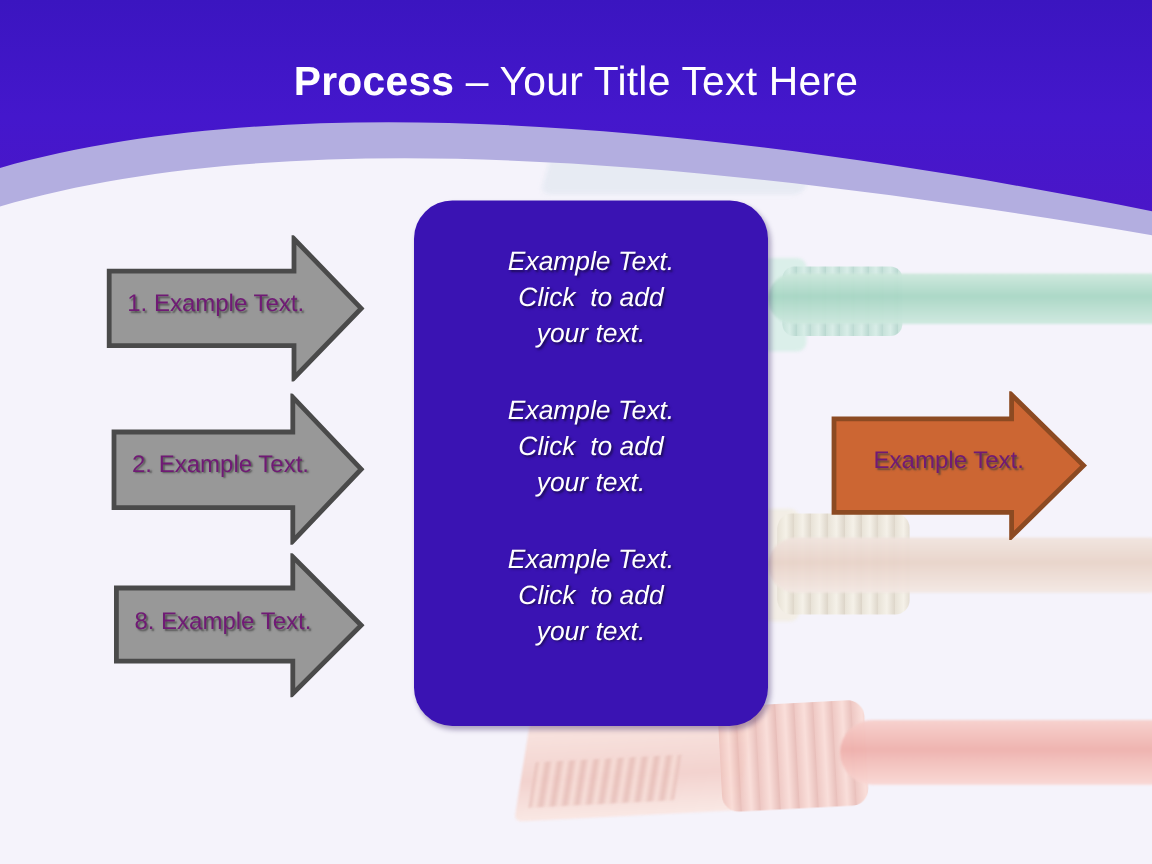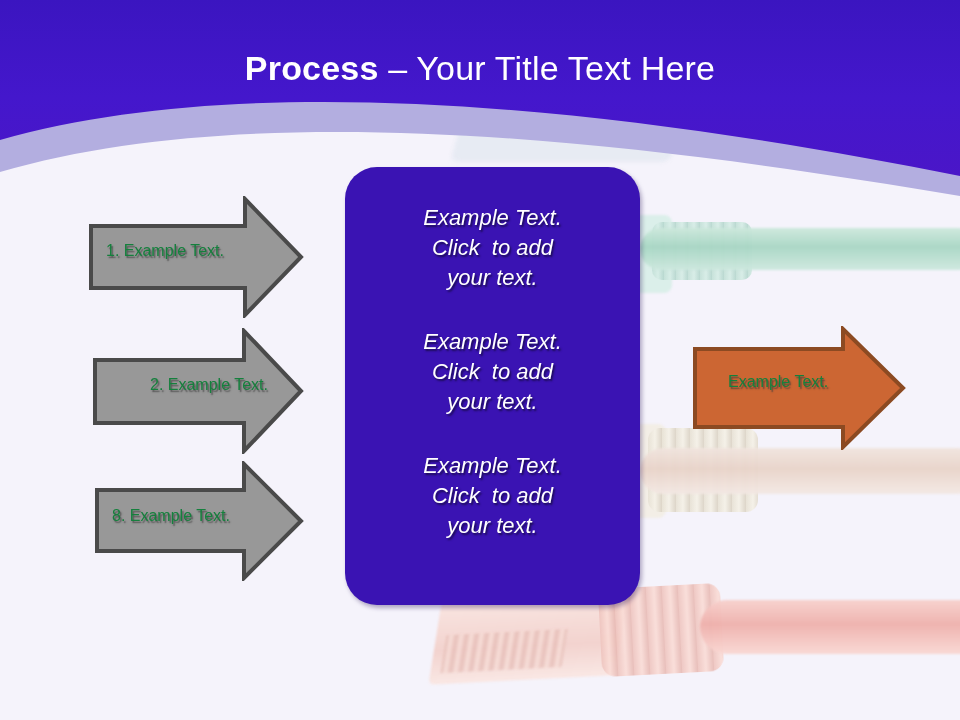--- a/index.html
+++ b/index.html
@@ -172,33 +172,33 @@
   .title .strong { font-weight: bold; }
   .title .light  { font-weight: normal; }
 
   
   .arrow {
     position: absolute;
   }
   .arrow svg { display: block; }
   .arrow-label {
     position: absolute;
-    color: #15803d;
-    font-size: 16px;
+    color: #701a75;
+    font-size: 20px;
     white-space: nowrap;
     text-shadow: 1.5px 1.5px 1.5px rgba(60,60,60,0.75);
   }
 
   #arrow1 { left: 88px;  top: 196px; }
   #arrow2 { left: 92px;  top: 328px; }
   #arrow3 { left: 94px;  top: 461px; }
   #arrow-out { left: 692px; top: 326px; }
 
   #arrow1 .arrow-label { left: 18px; top: 46px; }
-  #arrow2 .arrow-label { left: 18px; top: 48px; margin-left: 40px; }
+  #arrow2 .arrow-label { left: 18px; top: 48px; }
   #arrow3 .arrow-label { left: 18px; top: 46px; }
   #arrow-out .arrow-label { left: 36px; top: 47px; }
 
   
   #center-box {
     position: absolute;
     left: 345px; top: 167px;
     width: 295px; height: 438px;
     background: #3a13b3;
     border-radius: 32px;

